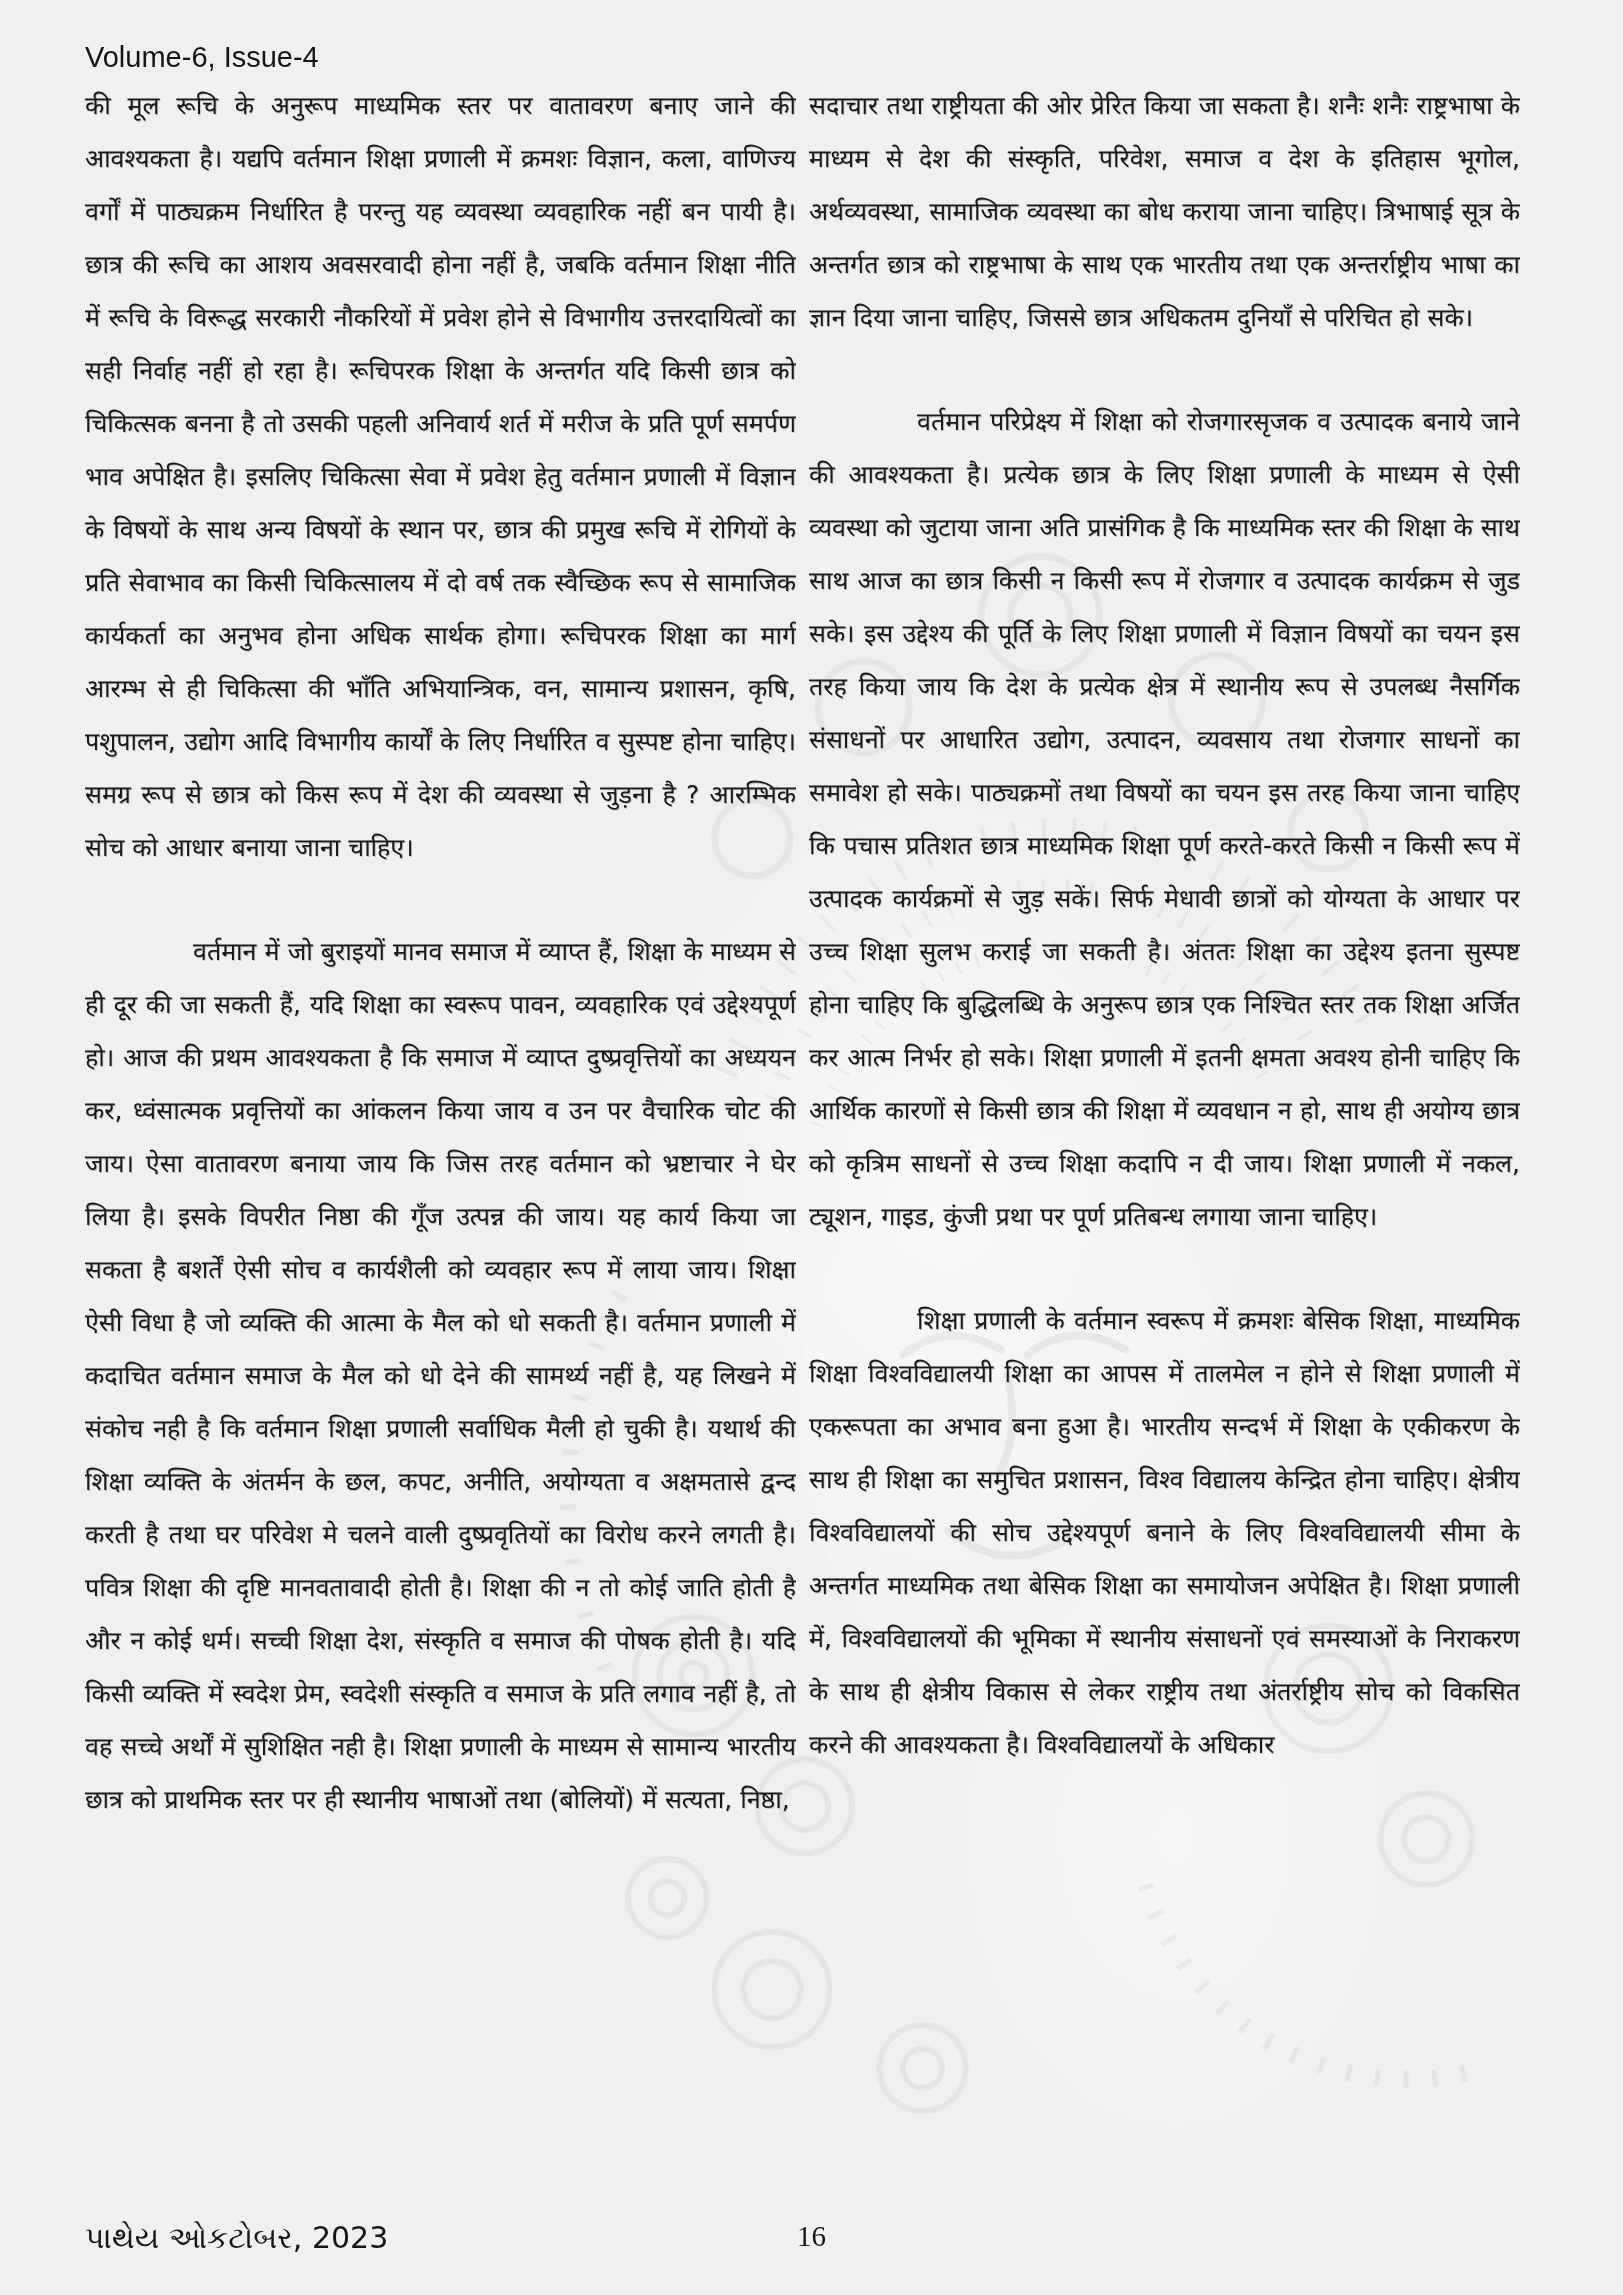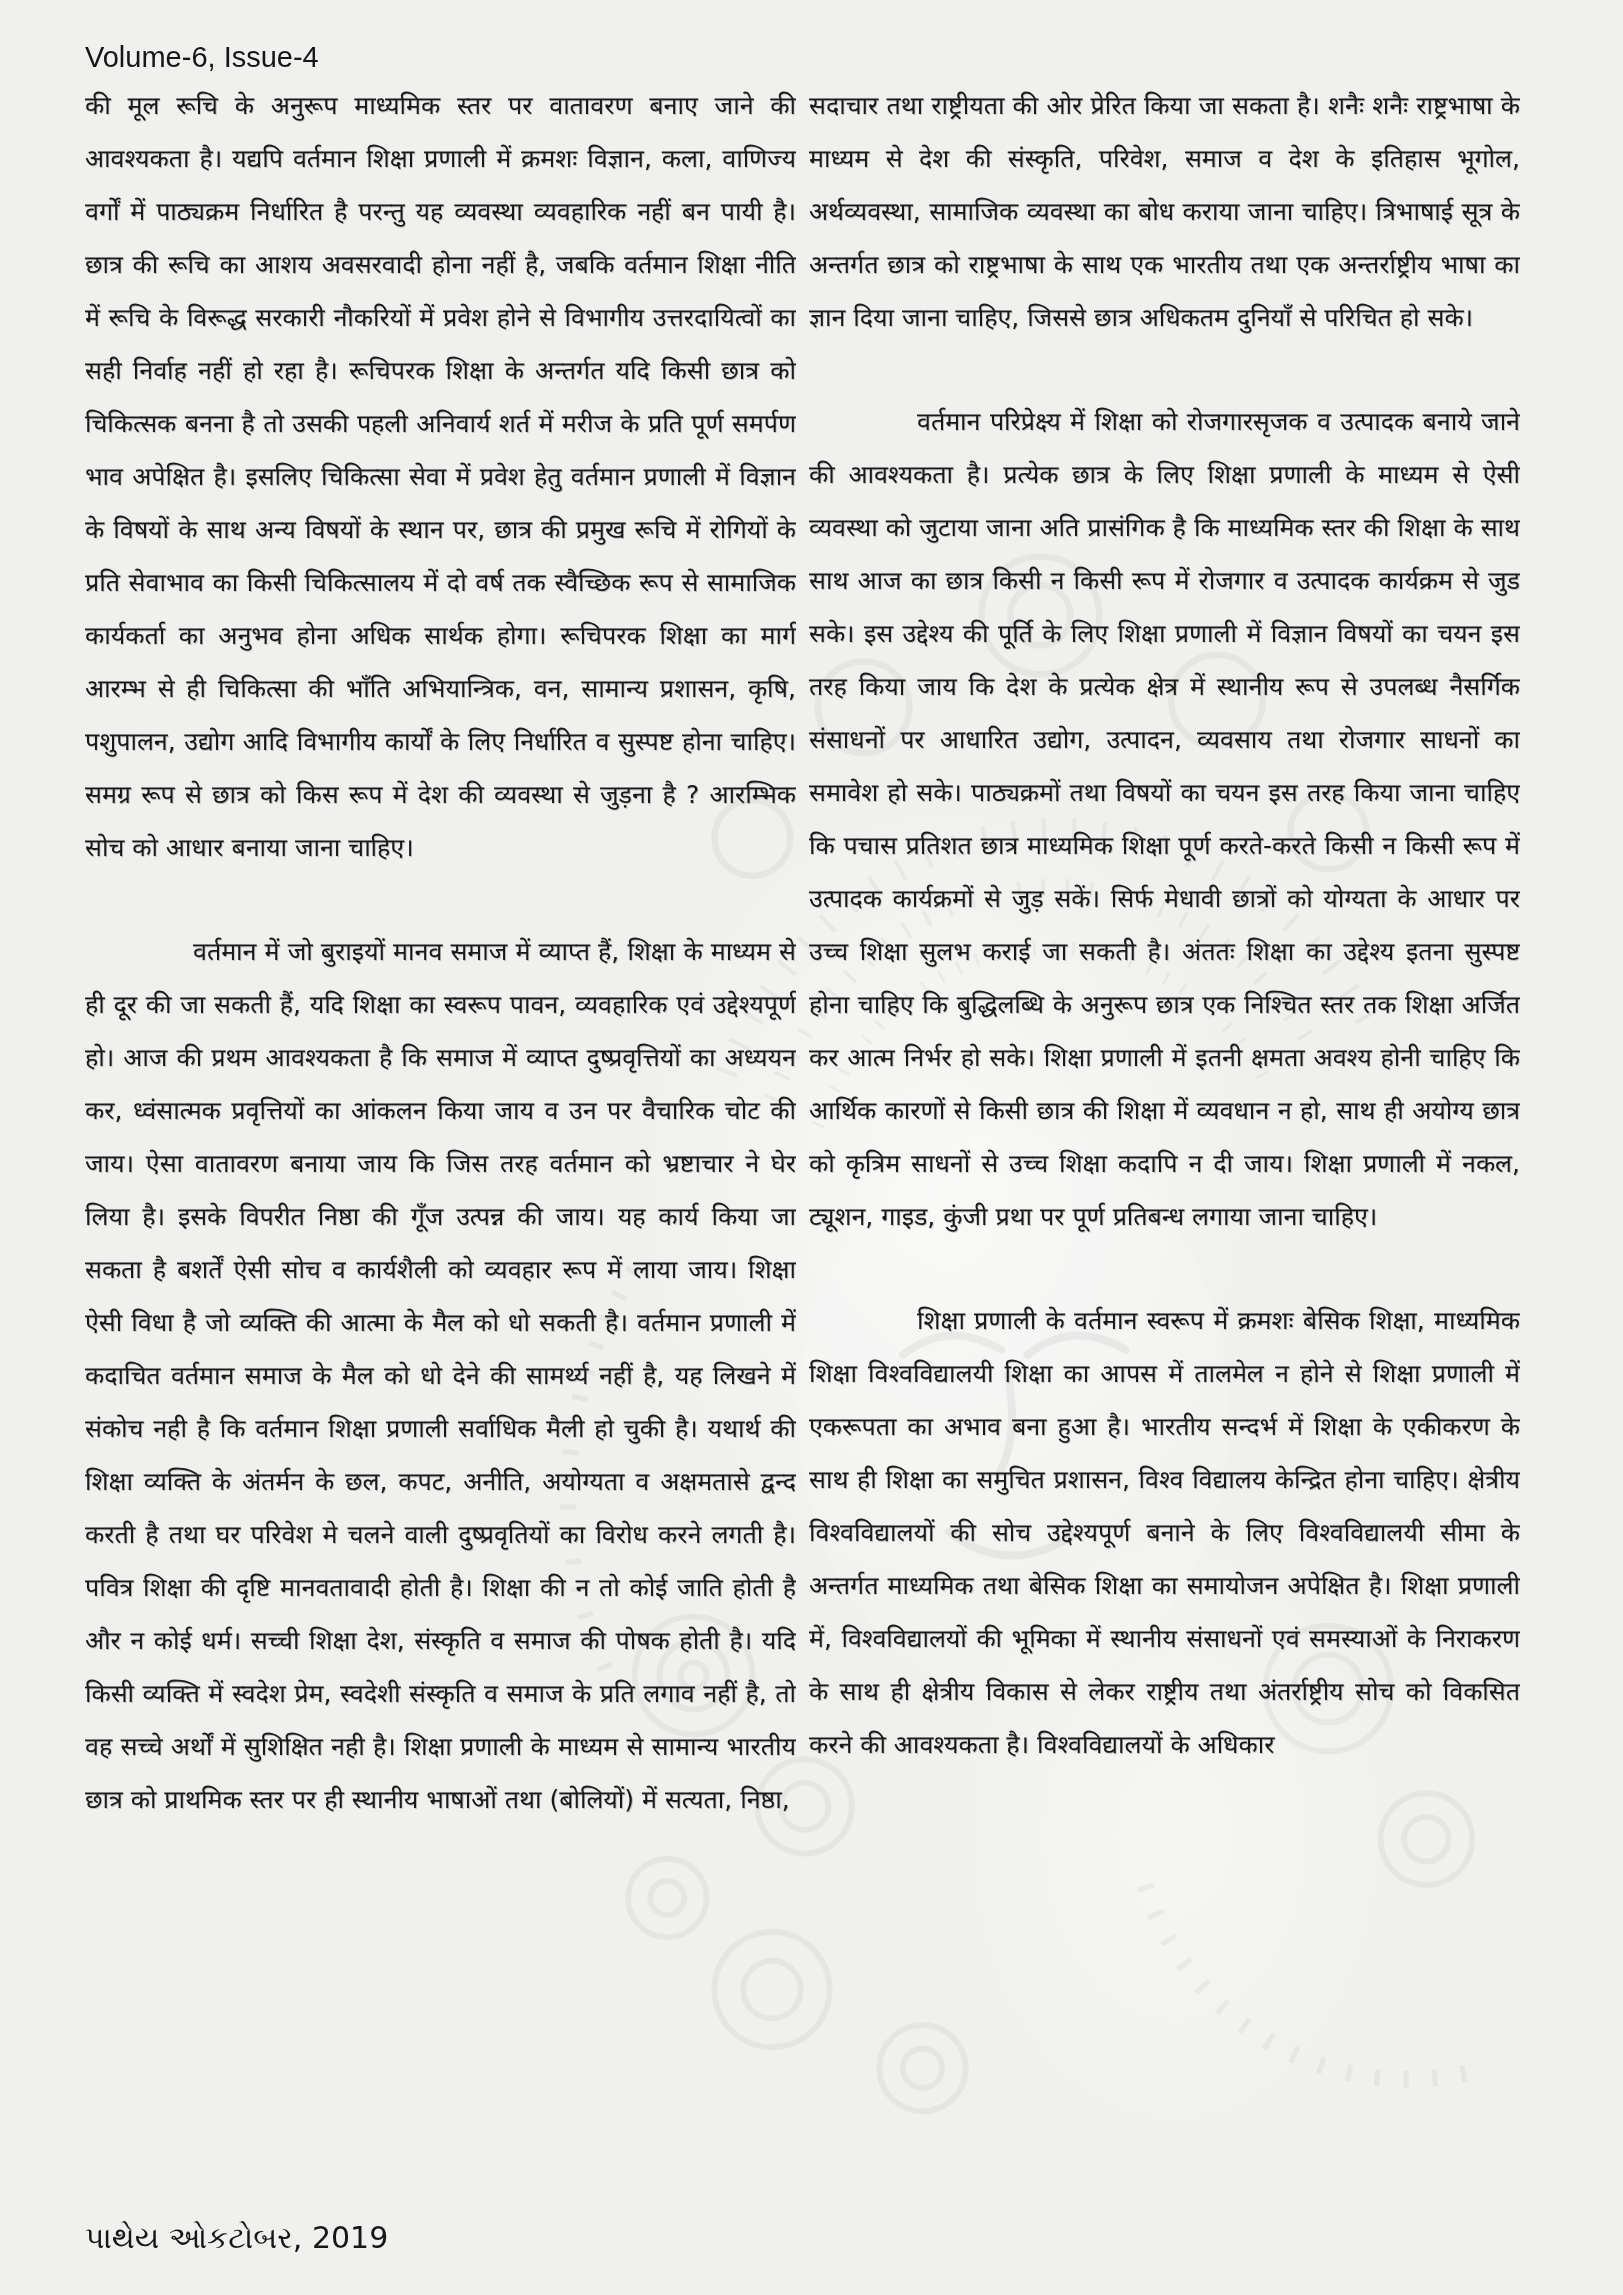--- a/index.html
+++ b/index.html
@@ -144,17 +144,18 @@
       <p class="para indent">वर्तमान में जो बुराइयों मानव समाज में व्याप्त हैं, शिक्षा के माध्यम से ही दूर की जा सकती हैं, यदि शिक्षा का स्वरूप पावन, व्यवहारिक एवं उद्देश्यपूर्ण हो। आज की प्रथम आवश्यकता है कि समाज में व्याप्त दुष्प्रवृत्तियों का अध्ययन कर, ध्वंसात्मक प्रवृत्तियों का आंकलन किया जाय व उन पर वैचारिक चोट की जाय। ऐसा वातावरण बनाया जाय कि जिस तरह वर्तमान को भ्रष्टाचार ने घेर लिया है। इसके विपरीत निष्ठा की गूँज उत्पन्न की जाय। यह कार्य किया जा सकता है बशर्तें ऐसी सोच व कार्यशैली को व्यवहार रूप में लाया जाय। शिक्षा ऐसी विधा है जो व्यक्ति की आत्मा के मैल को धो सकती है। वर्तमान प्रणाली में कदाचित वर्तमान समाज के मैल को धो देने की सामर्थ्य नहीं है, यह लिखने में संकोच नही है कि वर्तमान शिक्षा प्रणाली सर्वाधिक मैली हो चुकी है। यथार्थ की शिक्षा व्यक्ति के अंतर्मन के छल, कपट, अनीति, अयोग्यता व अक्षमतासे द्वन्द करती है तथा घर परिवेश मे चलने वाली दुष्प्रवृतियों का विरोध करने लगती है। पवित्र शिक्षा की दृष्टि मानवतावादी होती है। शिक्षा की न तो कोई जाति होती है और न कोई धर्म। सच्ची शिक्षा देश, संस्कृति व समाज की पोषक होती है। यदि किसी व्यक्ति में स्वदेश प्रेम, स्वदेशी संस्कृति व समाज के प्रति लगाव नहीं है, तो वह सच्चे अर्थों में सुशिक्षित नही है। शिक्षा प्रणाली के माध्यम से सामान्य भारतीय छात्र को प्राथमिक स्तर पर ही स्थानीय भाषाओं तथा (बोलियों) में सत्यता, निष्ठा,</p>
     </div>
     <div class="col">
       <p class="para">सदाचार तथा राष्ट्रीयता की ओर प्रेरित किया जा सकता है। शनैः शनैः राष्ट्रभाषा के माध्यम से देश की संस्कृति, परिवेश, समाज व देश के इतिहास भूगोल, अर्थव्यवस्था, सामाजिक व्यवस्था का बोध कराया जाना चाहिए। त्रिभाषाई सूत्र के अन्तर्गत छात्र को राष्ट्रभाषा के साथ एक भारतीय तथा एक अन्तर्राष्ट्रीय भाषा का ज्ञान दिया जाना चाहिए, जिससे छात्र अधिकतम दुनियाँ से परिचित हो सके।</p>
       <p class="para indent">वर्तमान परिप्रेक्ष्य में शिक्षा को रोजगारसृजक व उत्पादक बनाये जाने की आवश्यकता है। प्रत्येक छात्र के लिए शिक्षा प्रणाली के माध्यम से ऐसी व्यवस्था को जुटाया जाना अति प्रासंगिक है कि माध्यमिक स्तर की शिक्षा के साथ साथ आज का छात्र किसी न किसी रूप में रोजगार व उत्पादक कार्यक्रम से जुड सके। इस उद्देश्य की पूर्ति के लिए शिक्षा प्रणाली में विज्ञान विषयों का चयन इस तरह किया जाय कि देश के प्रत्येक क्षेत्र में स्थानीय रूप से उपलब्ध नैसर्गिक संसाधनों पर आधारित उद्योग, उत्पादन, व्यवसाय तथा रोजगार साधनों का समावेश हो सके। पाठ्यक्रमों तथा विषयों का चयन इस तरह किया जाना चाहिए कि पचास प्रतिशत छात्र माध्यमिक शिक्षा पूर्ण करते-करते किसी न किसी रूप में उत्पादक कार्यक्रमों से जुड़ सकें। सिर्फ मेधावी छात्रों को योग्यता के आधार पर उच्च शिक्षा सुलभ कराई जा सकती है। अंततः शिक्षा का उद्देश्य इतना सुस्पष्ट होना चाहिए कि बुद्धिलब्धि के अनुरूप छात्र एक निश्चित स्तर तक शिक्षा अर्जित कर आत्म निर्भर हो सके। शिक्षा प्रणाली में इतनी क्षमता अवश्य होनी चाहिए कि आर्थिक कारणों से किसी छात्र की शिक्षा में व्यवधान न हो, साथ ही अयोग्य छात्र को कृत्रिम साधनों से उच्च शिक्षा कदापि न दी जाय। शिक्षा प्रणाली में नकल, ट्यूशन, गाइड, कुंजी प्रथा पर पूर्ण प्रतिबन्ध लगाया जाना चाहिए।</p>
       <p class="para indent">शिक्षा प्रणाली के वर्तमान स्वरूप में क्रमशः बेसिक शिक्षा, माध्यमिक शिक्षा विश्वविद्यालयी शिक्षा का आपस में तालमेल न होने से शिक्षा प्रणाली में एकरूपता का अभाव बना हुआ है। भारतीय सन्दर्भ में शिक्षा के एकीकरण के साथ ही शिक्षा का समुचित प्रशासन, विश्व विद्यालय केन्द्रित होना चाहिए। क्षेत्रीय विश्वविद्यालयों की सोच उद्देश्यपूर्ण बनाने के लिए विश्वविद्यालयी सीमा के अन्तर्गत माध्यमिक तथा बेसिक शिक्षा का समायोजन अपेक्षित है। शिक्षा प्रणाली में, विश्वविद्यालयों की भूमिका में स्थानीय संसाधनों एवं समस्याओं के निराकरण के साथ ही क्षेत्रीय विकास से लेकर राष्ट्रीय तथा अंतर्राष्ट्रीय सोच को विकसित करने की आवश्यकता है। विश्वविद्यालयों के अधिकार</p>
     </div>
   </div>
 
   <div class="footer">
-    <span class="footer-date">પાથેય ઓકટોબર, 2019</span>
+    <span class="footer-page">16</span>
+    <span class="footer-date">પાથેય ઓકટોબર, 2023</span>
   </div>
 
 </div>
 
 
 </body></html>

